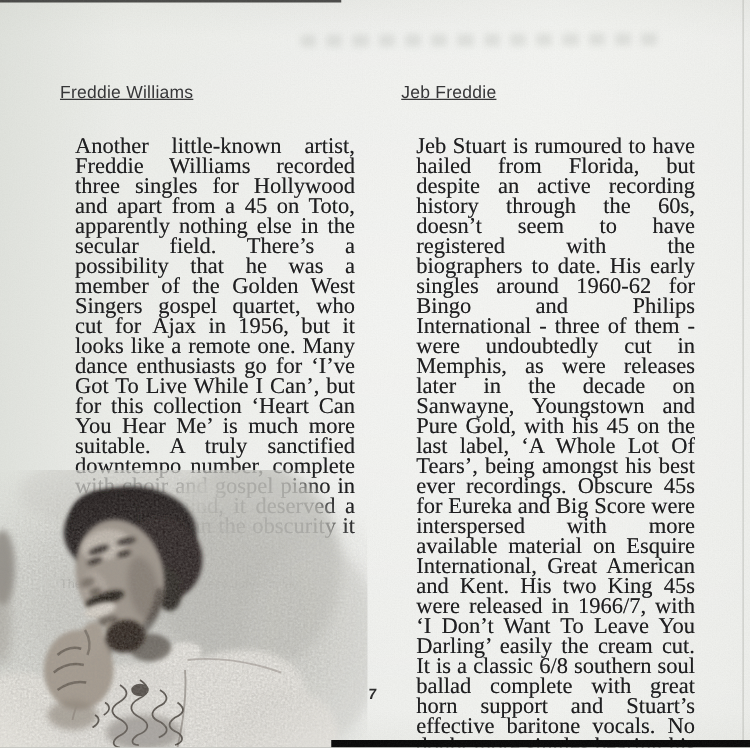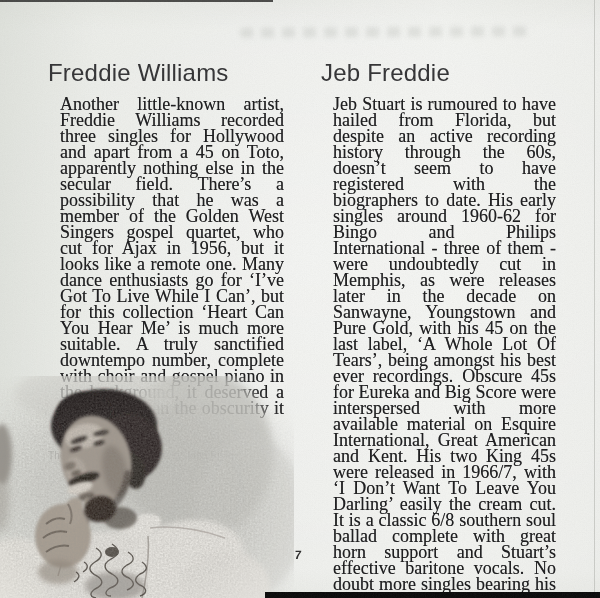--- a/index.html
+++ b/index.html
@@ -17,23 +17,23 @@
   .edge-right-line { position:absolute; right:5px; top:0; bottom:6px; width:1px; background:rgba(168,170,163,.5); }
   .ghost-smudge {
     position:absolute; left:240px; top:27px; width:292px; height:10px;
     background:repeating-linear-gradient(90deg, rgba(152,156,149,.38) 0 13px, rgba(0,0,0,0) 13px 21px);
     filter:blur(2.6px); opacity:.55; transform:rotate(-.3deg); border-radius:4px;
   }
   .col { position:absolute; top:62px; }
   .col.left  { left:48px;  width:248px; }
   .col.right { left:321px; width:247px; }
   h2.artist {
-    margin:0 0 12px 0; font-family:"Liberation Sans", sans-serif;
-    font-size:24px; line-height:22px; font-weight:normal;
-    color:#343436; letter-spacing:.2px;
+    margin:0 0 24px 0; font-family:"Liberation Sans", sans-serif;
+    font-size:14px; line-height:22px; font-weight:normal;
+    color:#343436; letter-spacing:.2px;text-decoration:underline;
   }
   p.bio {
     margin:12px; font-size:18px; line-height:16px; text-align:justify;
     color:#1d1d1f; text-shadow:0 0 .4px rgba(25,25,25,.55);
   }
   .caption {
     margin-top:18px; font-family:Liberation Sans, sans-serif;
     font-size:10px; color:#7d7d7b; letter-spacing:.1px;
   }
   .photo { position:absolute; left:0; top:376px; width:294px; height:222px; }

